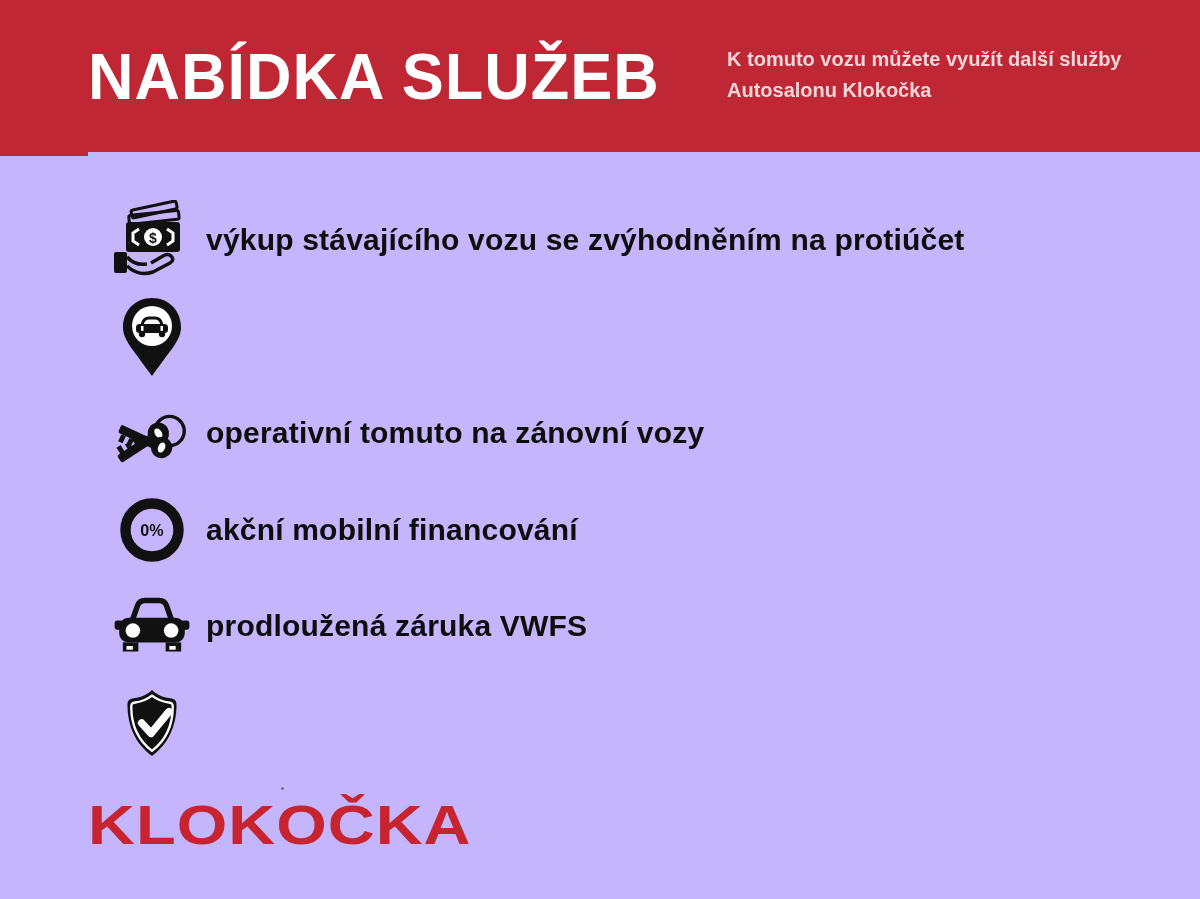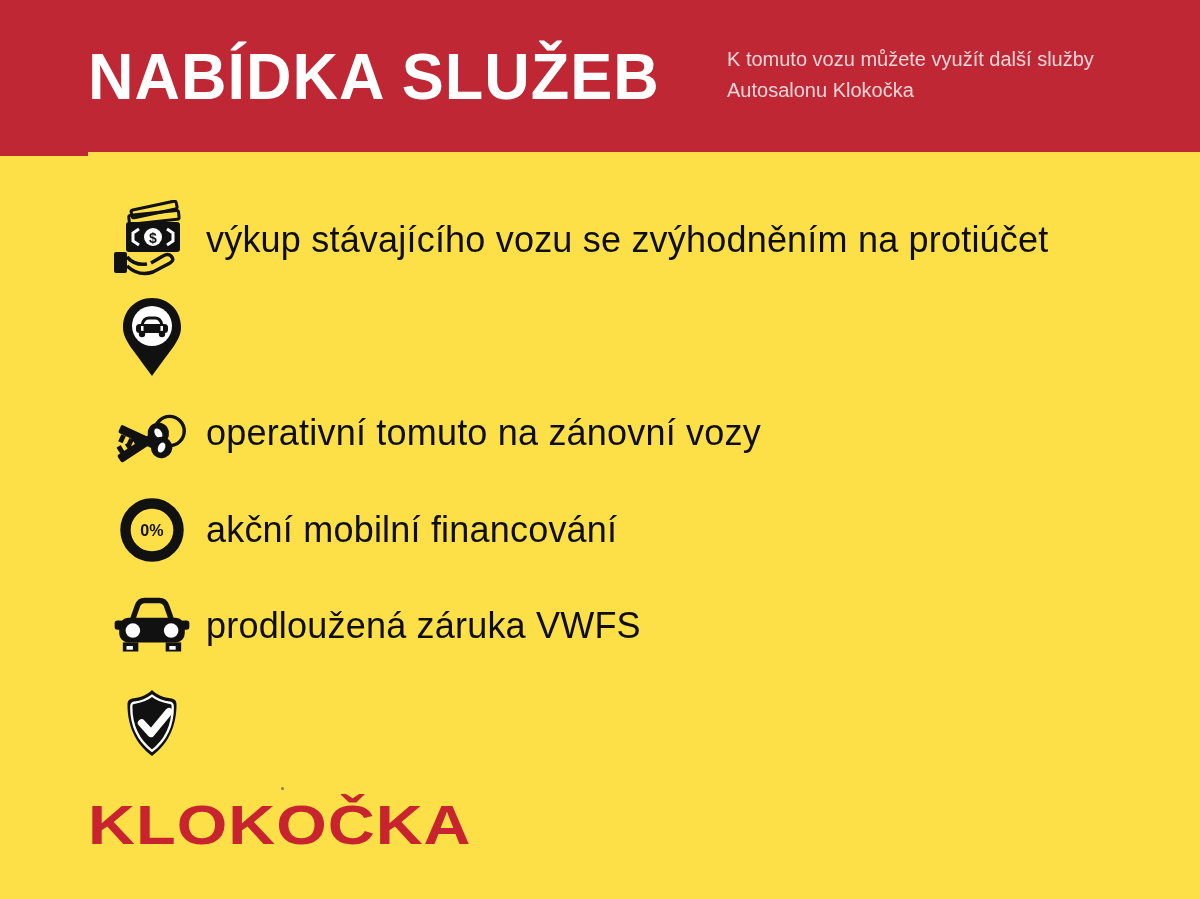--- a/index.html
+++ b/index.html
@@ -1,32 +1,32 @@
 <!DOCTYPE html>
 <html><head>
 <meta charset="utf-8">
 <style>
   html,body{margin:0;padding:0;background:#fff;}
-  .page{position:relative;width:1200px;height:899px;background:#fde047;overflow:hidden;
+  .page{position:relative;width:1200px;height:899px;background:#c4b5fd;overflow:hidden;
         font-family:"Liberation Sans",sans-serif;}
 
   
   .band{position:absolute;top:0;left:0;width:1200px;height:152px;background:#be2733;}
   .band-step{position:absolute;top:152px;left:0;width:88px;height:4px;background:#be2733;}
   .title{position:absolute;top:44px;left:88px;font-size:63px;font-weight:bold;color:#ffffff;
          letter-spacing:1px;line-height:1;white-space:nowrap;transform:scaleY(1.04);transform-origin:left top;}
   .note{position:absolute;top:44px;left:727px;font-size:20px;line-height:31px;color:#f3d6d8;
-        font-weight:normal;}
+        font-weight:bold;}
 
   
   .services{position:absolute;top:192px;left:110px;width:1000px;}
   .service-row{display:flex;align-items:center;height:96.5px;}
   .icon-box{width:84px;min-width:84px;height:92px;display:flex;align-items:center;justify-content:center;
             margin-right:12px;}
-  .service-label{font-size:36px;font-weight:normal;color:#0e0e0e;letter-spacing:0.2px;white-space:nowrap;}
+  .service-label{font-size:30px;font-weight:bold;color:#0e0e0e;letter-spacing:0.2px;white-space:nowrap;}
 
   
   .logo{position:absolute;left:88px;top:797px;font-size:65px;font-weight:bold;color:#c8242f;
         letter-spacing:1px;line-height:1;transform:scaleY(0.85);transform-origin:left top;white-space:nowrap;}
   .small-dot{position:absolute;left:281px;top:787px;width:3px;height:3px;border-radius:50%;
              background:#555;opacity:.7;}
 </style>
 </head>
 <body>
 

